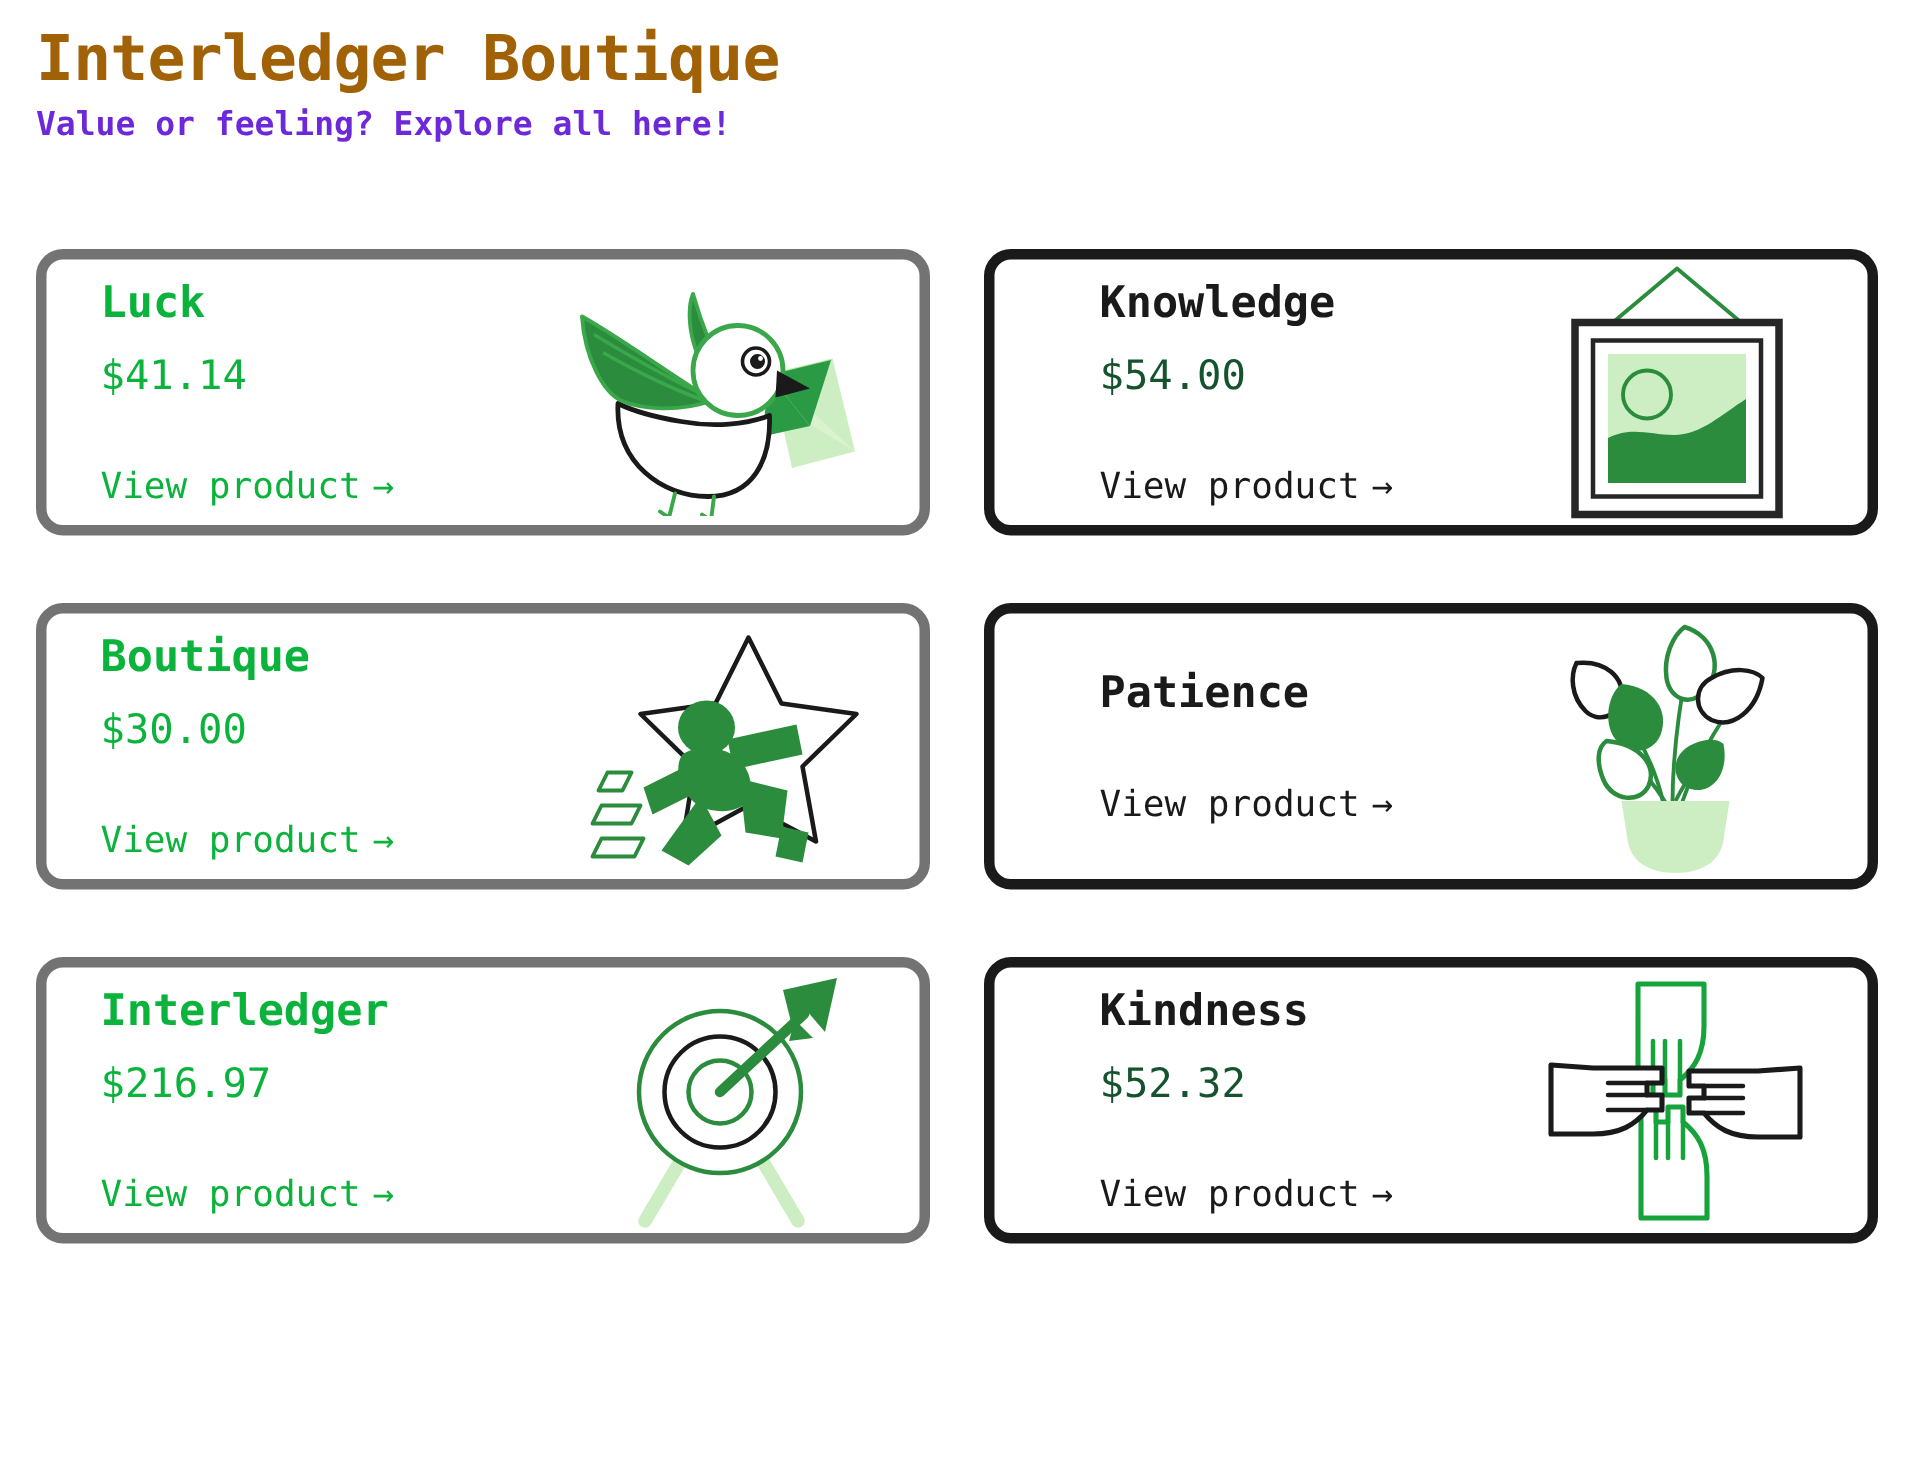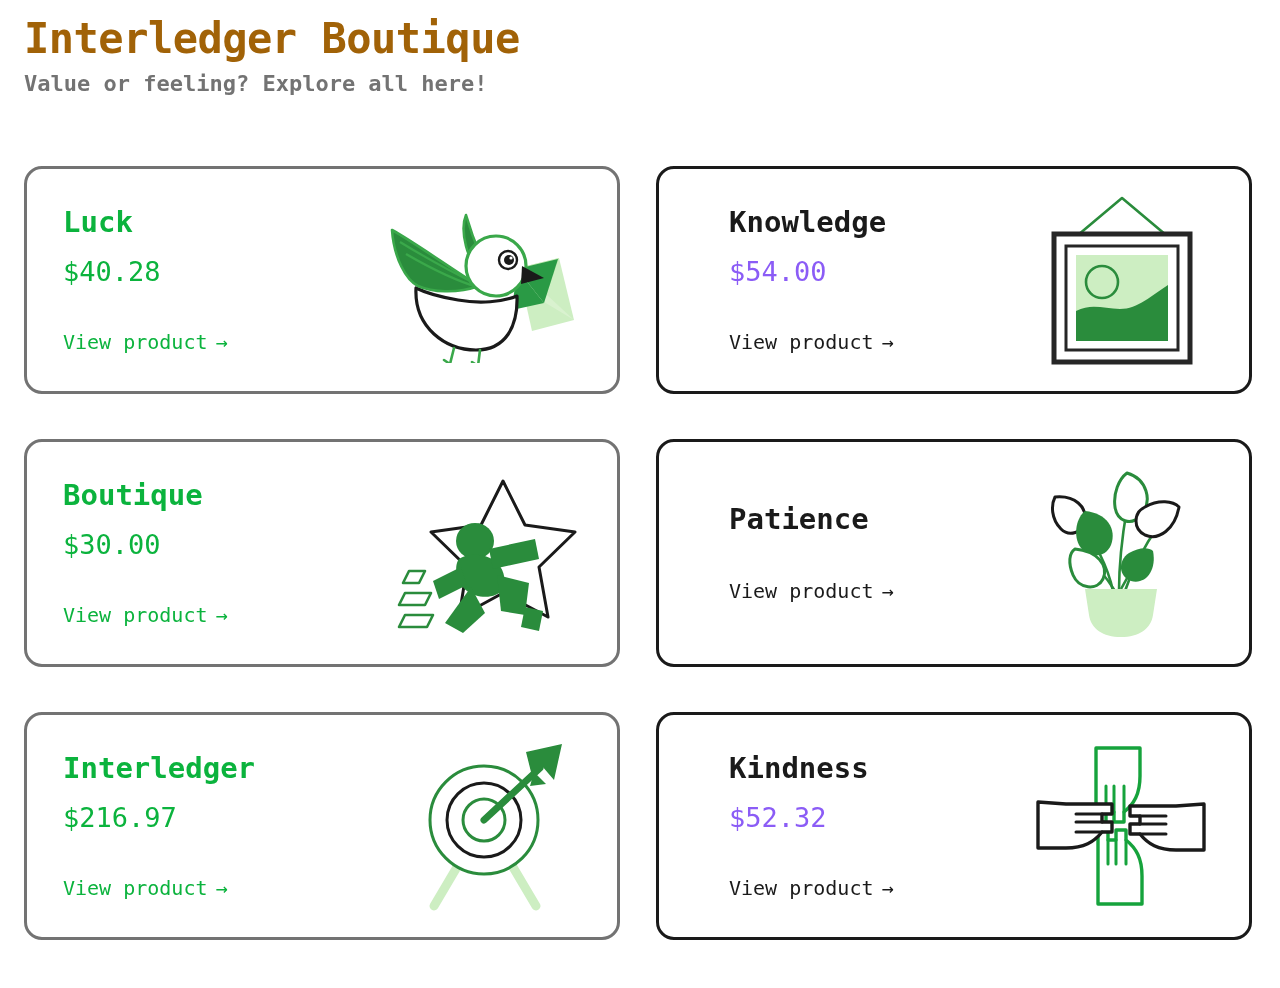--- a/index.html
+++ b/index.html
@@ -29,45 +29,45 @@
     font-size: 42px;
     font-weight: bold;
     color: #a16207;
     letter-spacing: -0.5px;
     line-height: 1.18;
     white-space: nowrap;
   }
   .site-subtitle {
     font-size: 22px;
     font-weight: bold;
-    color: #737373;
+    color: #6d28d9;
     line-height: 1.3;
     margin-top: 6px;
     white-space: nowrap;
   }
 
   
   .grid {
     position: absolute;
     left: 24px;
     top: 166px;
     width: 1230px;
     display: grid;
     grid-template-columns: 596px 596px;
     column-gap: 36px;
     row-gap: 45px;
   }
 
   
   .card {
     position: relative;
-    height: 228px;
+    height: 191px;
     border-radius: 18px;
     background: #ffffff;
-    border: 3px solid #737373;
+    border: 7px solid #737373;
     display: flex;
     align-items: center;
     overflow: hidden;
   }
   .card.theme-dark {
     border-color: #1a1a1a;
     padding-left: 34px;
   }
 
   .card-text {
@@ -88,24 +88,24 @@
   .theme-dark .card-title { color: #1a1a1a; }
 
   .card-price {
     font-size: 27px;
     font-weight: normal;
     line-height: 1.1;
     margin-top: 18px;
     color: #0bb33d;
     white-space: nowrap;
   }
-  .theme-dark .card-price { color: #8b5cf6; }
+  .theme-dark .card-price { color: #14532d; }
 
   .card-link {
-    font-size: 20px;
+    font-size: 24px;
     font-weight: normal;
     line-height: 1.1;
     margin-top: 45px;
     color: #0bb33d;
     white-space: nowrap;
     cursor: pointer;
     display: inline-block;
   }
   .theme-dark .card-link { color: #1a1a1a; }
   .card-link .arrow { margin-left: 8px; }
@@ -128,21 +128,21 @@
 
 <div class="page">
 
   <div class="header">
     <div class="site-title">Interledger Boutique</div>
     <div class="site-subtitle">Value or feeling? Explore all here!</div>
   </div>
 
   <div class="grid" id="product-grid">
       <div class="card">
-        <div class="card-text"><div class="card-title">Luck</div><div class="card-price">$40.28</div><a class="card-link"><span>View product</span><span class="arrow">→</span></a></div>
+        <div class="card-text"><div class="card-title">Luck</div><div class="card-price">$41.14</div><a class="card-link"><span>View product</span><span class="arrow">→</span></a></div>
         <div class="card-art">
           <svg id="art-bird-with-envelope-icon" width="210" height="165" viewBox="0 0 210 165" fill="none" xmlns="http://www.w3.org/2000/svg">
 
     <path d="M134 70 L175 60 L190 122 L148 133 Z" fill="#cdeec2"></path>
     <path d="M134 70 L160 104 L190 122" fill="#d9f2cf"></path>
     <path d="M175 60 L160 104 L134 70" fill="#b8e6a8" opacity="0.75"></path>
 
     <path d="M133 71 L174 61 L160 105 Z" fill="#2a9a45"></path>
     <path d="M160 105 L133 71 L128 112 Z" fill="#2a9a45"></path>
 

